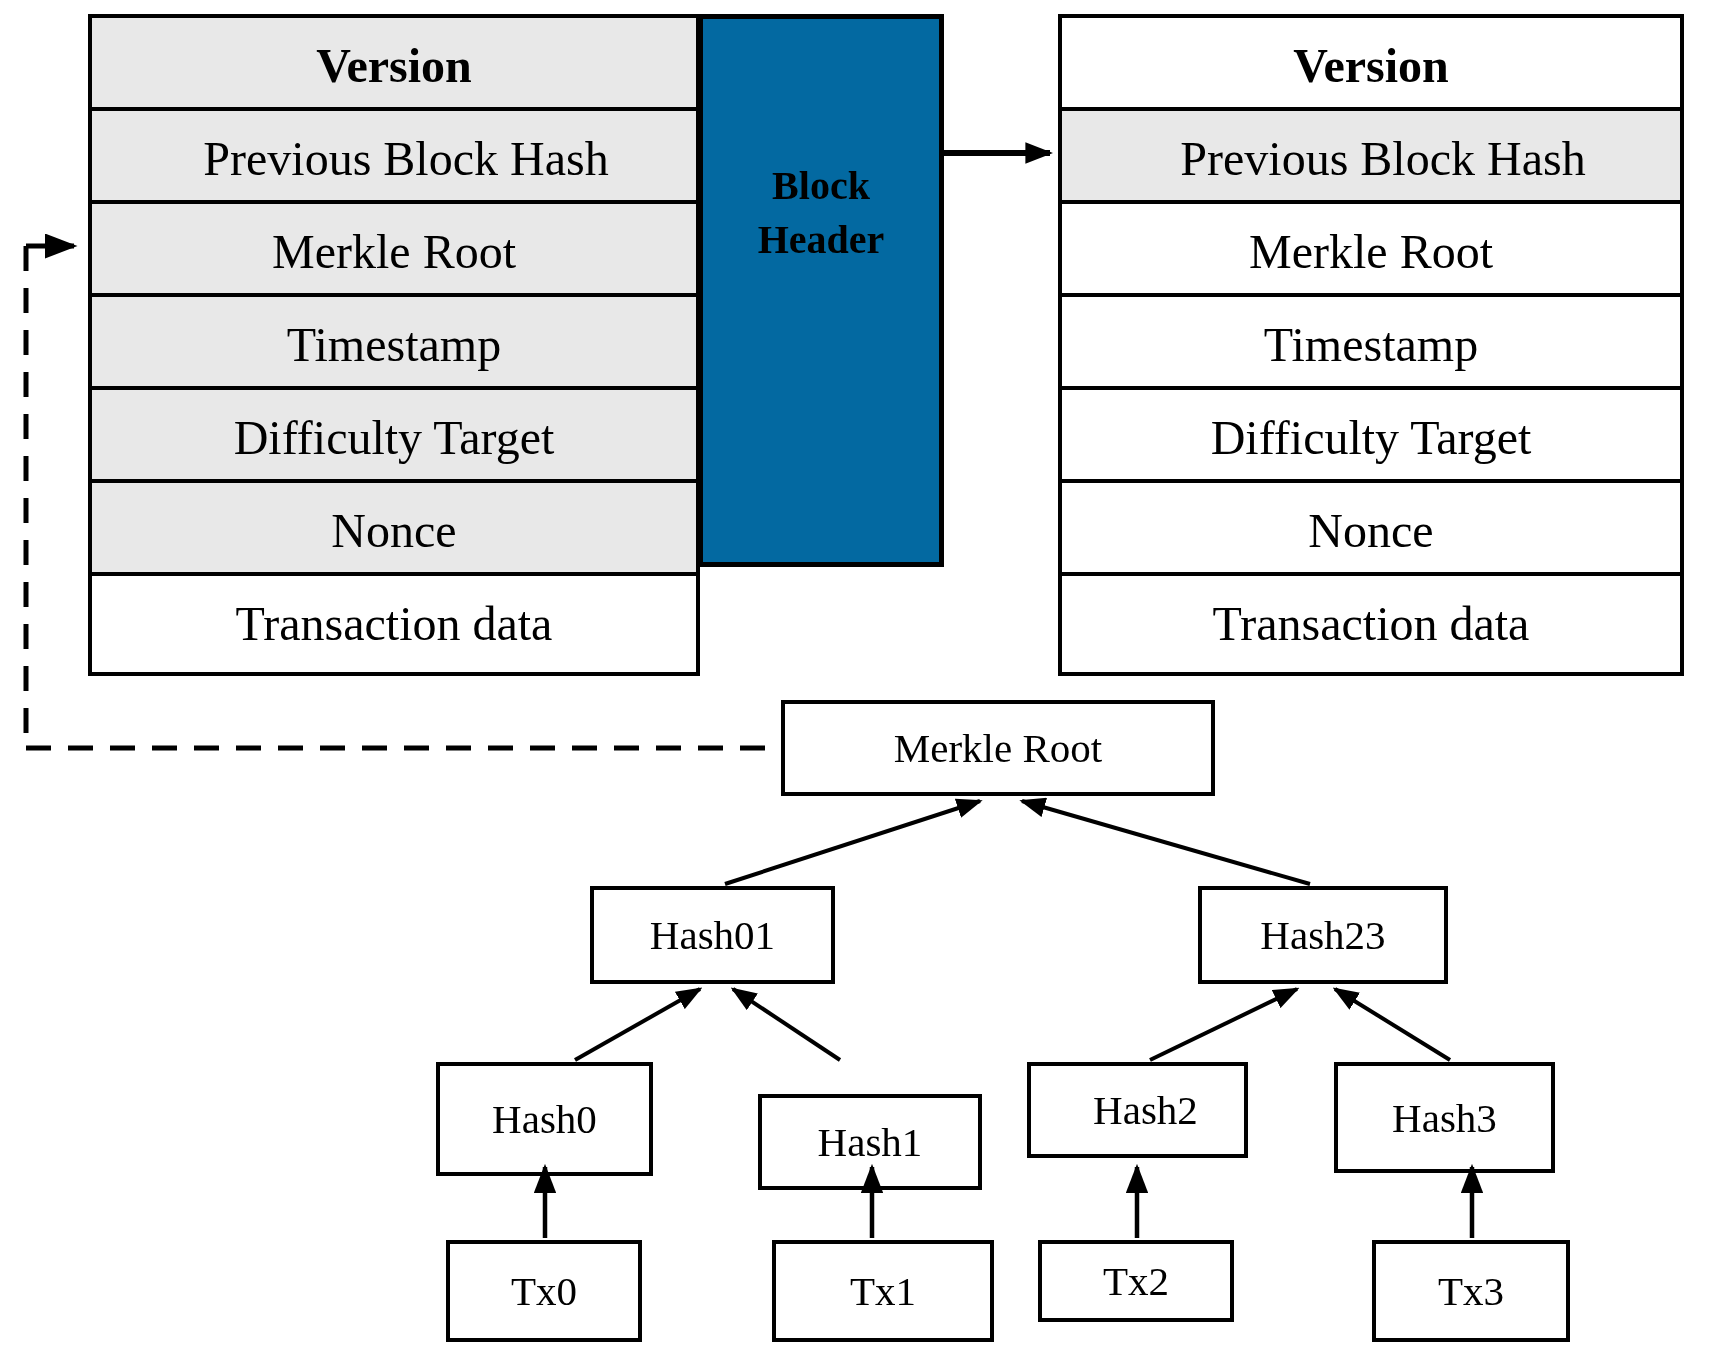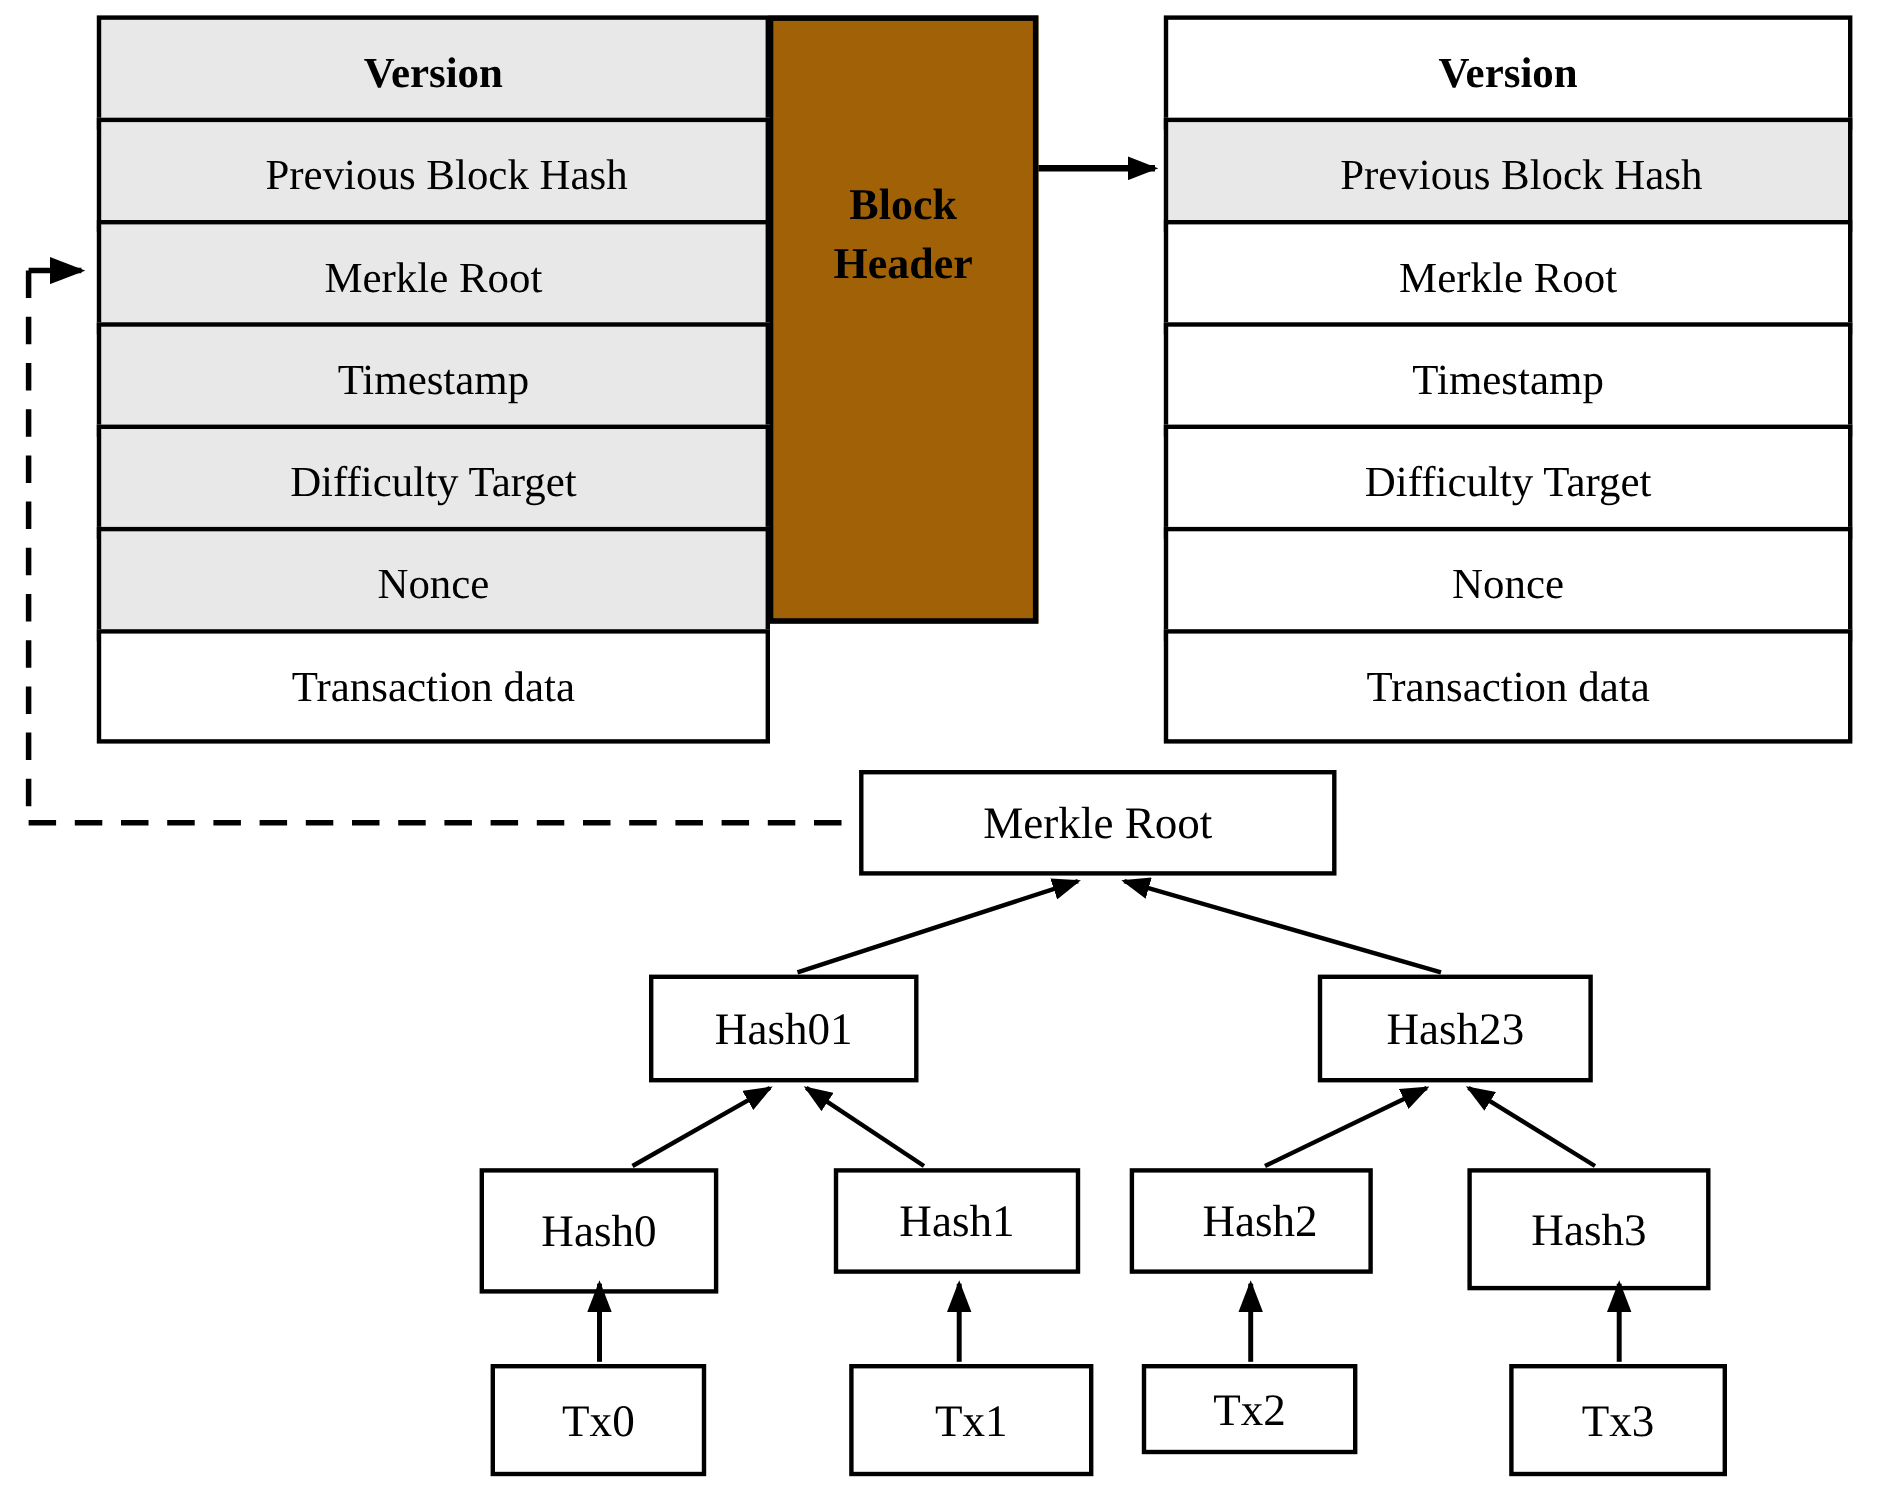--- a/index.html
+++ b/index.html
@@ -15,39 +15,39 @@
   
   .row {
     position: absolute;
     box-sizing: border-box;
     height: 104px;
     border: 4px solid #000000;
     background: #ffffff;
     display: flex;
     align-items: center;
     justify-content: center;
-    font-size: 39px;
+    font-size: 48px;
     line-height: 1;
     white-space: nowrap;
   }
   .row.shaded { background: #e8e8e8; }
   .row.bold { font-weight: bold; }
   .left-col  { left: 88px;  width: 612px; }
   .right-col { left: 1058px; width: 626px; }
   .r0 { top: 14px; } .r1 { top: 107px; padding-left: 24px; } .r2 { top: 200px; }
   .r3 { top: 293px; } .r4 { top: 386px; } .r5 { top: 479px; }
   .r6 { top: 572px; }
   
   .bh-box {
     position: absolute;
     left: 698px; top: 14px;
     width: 246px; height: 553px;
     box-sizing: border-box;
     border: 5px solid #000000;
-    background: #a16207;
+    background: #0369a1;
     display: flex;
     justify-content: center;
     align-items: flex-start;
   }
   .bh-box span {
     display: block;
     margin-top: 140px;
     width: 180px;
     text-align: center;
     font-weight: bold;
@@ -63,21 +63,21 @@
     display: flex;
     align-items: center;
     justify-content: center;
     font-size: 41px;
     white-space: nowrap;
   }
   #node-root   { left: 781px;  top: 700px;  width: 434px; height: 96px; }
   #node-hash01 { left: 590px;  top: 886px;  width: 245px; height: 98px; }
   #node-hash23 { left: 1198px; top: 886px;  width: 250px; height: 98px; }
   #node-hash0  { left: 436px;  top: 1062px; width: 217px; height: 114px; }
-  #node-hash1  { left: 758px;  top: 1062px; width: 224px; height: 96px; }
+  #node-hash1  { left: 758px;  top: 1094px; width: 224px; height: 96px; }
   #node-hash2  { left: 1027px; top: 1062px; width: 221px; height: 96px; padding-left: 16px; }
   #node-hash3  { left: 1334px; top: 1062px; width: 221px; height: 111px; }
   #node-tx0    { left: 446px;  top: 1240px; width: 196px; height: 102px; }
   #node-tx1    { left: 772px;  top: 1240px; width: 222px; height: 102px; text-align: right; }
   #node-tx2    { left: 1038px; top: 1240px; width: 196px; height: 82px; }
   #node-tx3    { left: 1372px; top: 1240px; width: 198px; height: 102px; }
   svg.overlay {
     position: absolute;
     left: 0; top: 0;
     width: 1710px; height: 1361px;

